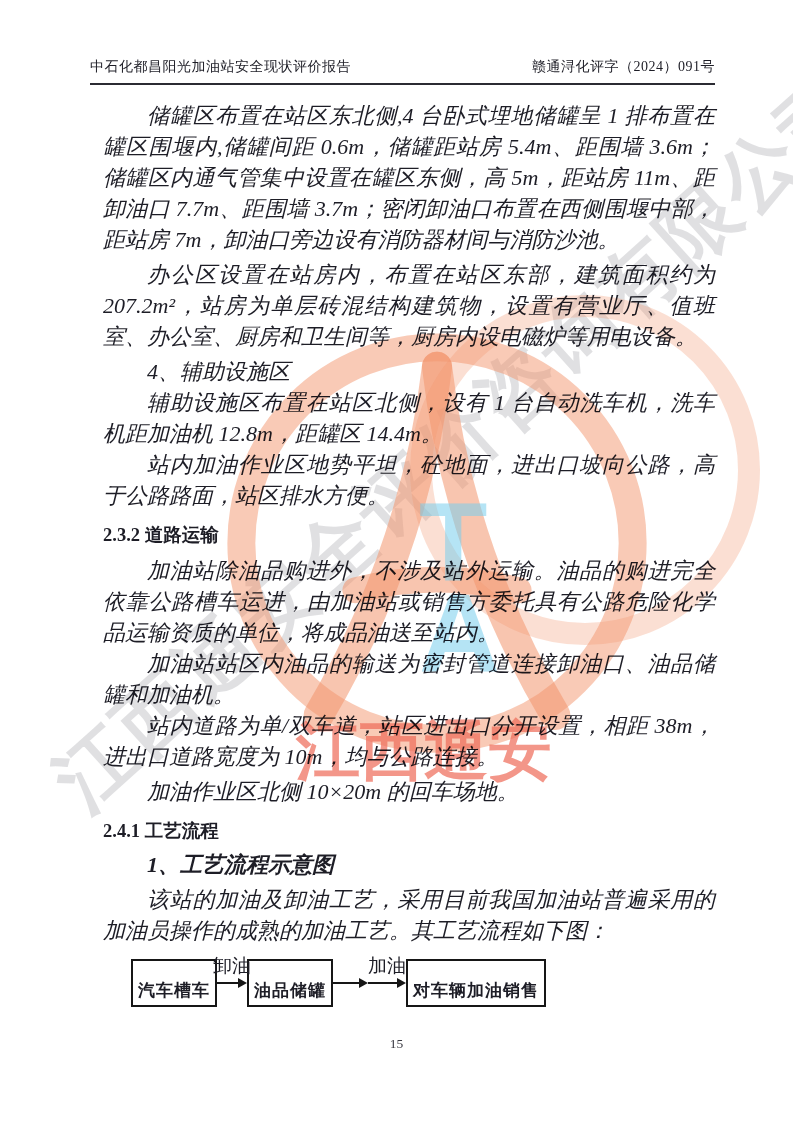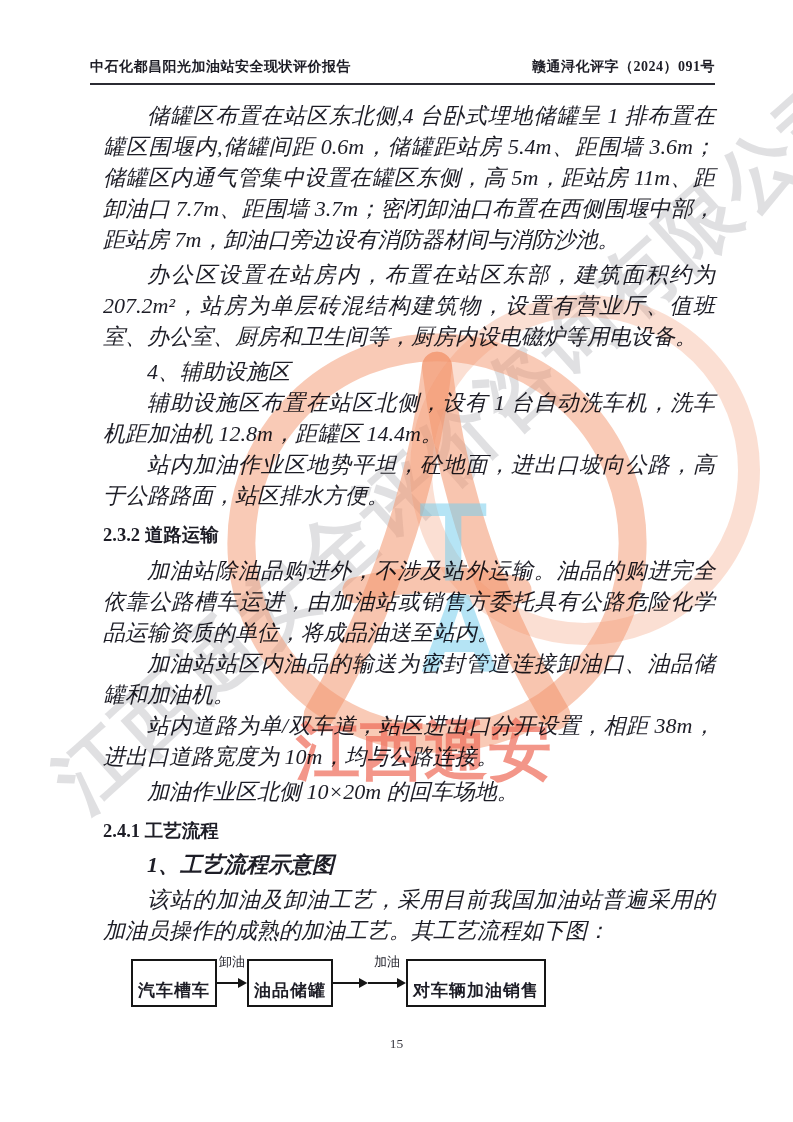--- a/index.html
+++ b/index.html
@@ -5,21 +5,21 @@
   html,body{margin:0;padding:0;background:#ffffff;}
   .page{
     position:relative;width:793px;height:1122px;background:#ffffff;overflow:hidden;
     font-family:"Liberation Serif","DejaVu Serif",serif;color:#1d1d26;
   }
   
   .header{
     position:absolute;left:90px;top:58px;width:625px;
     display:flex;justify-content:space-between;align-items:flex-end;
     border-bottom:2px solid #2b2b33;padding-bottom:7px;
-    font-size:14px;font-weight:bold;letter-spacing:0.5px;
+    font-size:14px;font-weight:normal;letter-spacing:0.5px;
   }
   
   .content{position:absolute;left:103px;top:100px;width:612px;z-index:1;}
   .content p{margin:0;font-size:22px;line-height:31px;text-align:justify;font-style:italic;}
   p.indent{text-indent:2em;}
   p.subitem{text-indent:2em;}
   h2.main{
     margin:7px 0 0 0;font-size:19px;line-height:33px;font-weight:bold;font-style:italic;
     font-family:"Liberation Serif","DejaVu Serif",serif;letter-spacing:1px;
   }
@@ -36,21 +36,21 @@
     line-height:24px;letter-spacing:1px;background:transparent;
   }
   .farrow{position:relative;display:flex;align-items:center;height:30px;}
   .farrow .shaft{height:0;border-top:2px solid #161616;}
   .farrow .head{
     width:0;height:0;border-top:5px solid transparent;border-bottom:5px solid transparent;
     border-left:9px solid #161616;margin-left:-1px;
   }
   .farrow .alabel{
     position:absolute;top:-15px;left:50%;transform:translateX(-50%);
-    font-size:13px;font-weight:normal;white-space:nowrap;letter-spacing:0;
+    font-size:19px;font-weight:normal;white-space:nowrap;letter-spacing:0;
   }
   .w30{width:22px;} .w35{width:27px;} .w38{width:30px;}
   
   .pageno{position:absolute;left:0;top:1036px;width:100%;text-align:center;
     font-size:13.5px;color:#3a3a42;z-index:1;}
   
   .watermark{position:absolute;inset:0;z-index:2;pointer-events:none;mix-blend-mode:multiply;}
   .wm-diag{
     position:absolute;left:68px;top:742px;transform:rotate(-42deg);transform-origin:0 50%;
     font-size:78px;letter-spacing:3px;white-space:nowrap;color:rgba(158,158,164,0.32);

